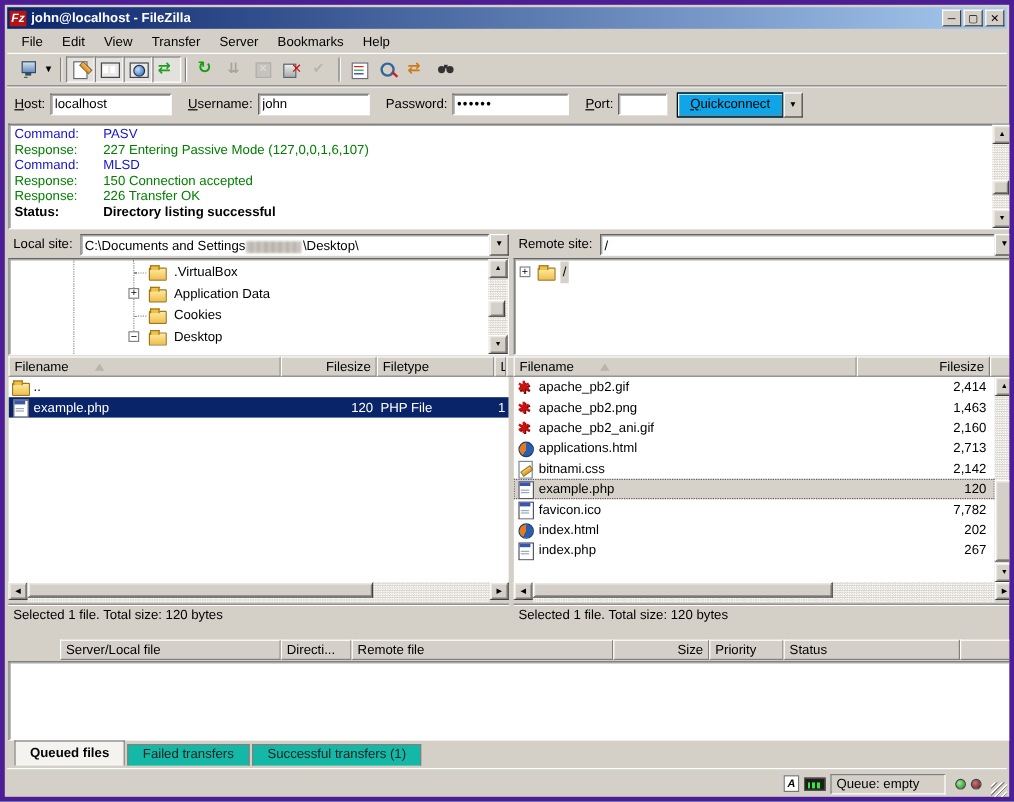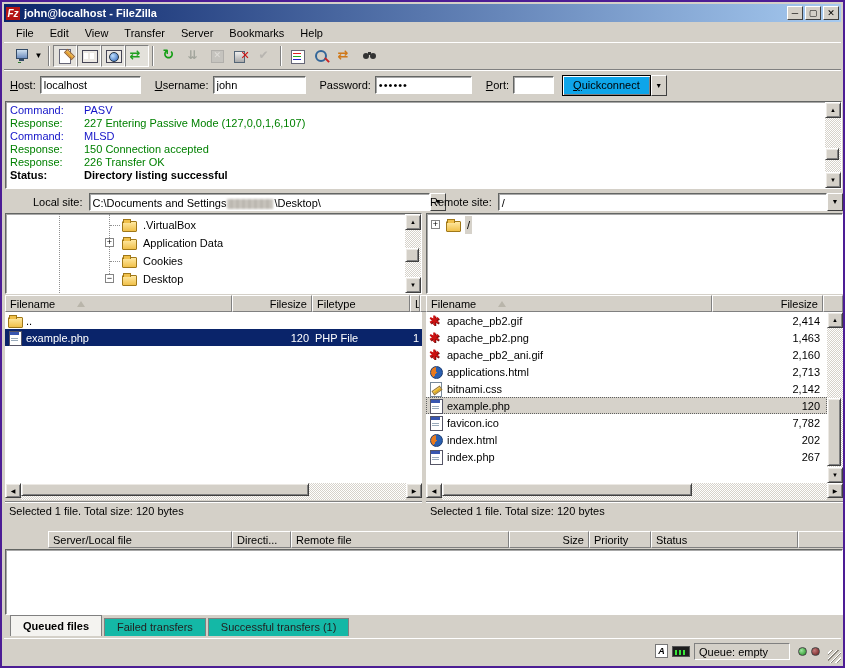--- a/index.html
+++ b/index.html
@@ -1,18 +1,18 @@
 <!DOCTYPE html>
 <html><head>
 <meta charset="utf-8">
 <style>
   html,body{margin:0;padding:0;background:#3a6ea5;}
   body{font-family:"Liberation Sans","DejaVu Sans",sans-serif;font-size:11px;color:#000;}
   *{box-sizing:border-box;}
-  .frame{position:relative;width:845px;height:668px;background:#D4D0C8;border:2px solid #4c1d95;padding:3px;overflow:hidden;}
+  .frame{position:relative;width:845px;height:668px;background:#D4D0C8;border:4px solid #4c1d95;padding:3px;overflow:hidden;}
   .abs{position:absolute;}
 
   
   .titlebar{left:2px;top:2px;right:2px;height:18px;background:linear-gradient(to right,#0A246A,#A6CAF0);display:flex;align-items:center;color:#fff;font-weight:bold;}
   .fz-logo{width:14px;height:13px;background:#B41414;color:#fff;font-weight:bold;font-style:italic;font-size:10px;line-height:13px;text-align:center;margin:0 4px 0 2px;flex:0 0 auto;}
   .title-text{flex:1;overflow:hidden;white-space:nowrap;}
   .winbtn{width:16px;height:14px;margin-right:2px;background:#D4D0C8;border:1px solid;border-color:#fff #404040 #404040 #fff;color:#000;font-size:9px;line-height:12px;text-align:center;flex:0 0 auto;}
   .winbtn.close{margin-right:2px;}
 
   
@@ -263,21 +263,21 @@
       </div>
     <div class="vscroll">
       <div class="sb-btn">▲</div>
       <div class="sb-track">
           <div class="sb-thumb" style="top:30px;height:12px;"></div>
         </div>
       <div class="sb-btn">▼</div>
     </div>
   </div>
 
-  <div class="abs siterow" style="left:3px;top:190px;width:417px;margin-left:24px;">
+  <div class="abs siterow" style="left:3px;top:190px;width:417px;">
     <span class="site-label">Local site:</span>
     <div class="combo">
       <div class="combo-text">
         <span>C:\Documents and Settings</span>
           <span class="redacted"></span>
           <span>\Desktop\</span>
       </div>
       <div class="combo-drop">▼</div>
     </div>
   </div>

